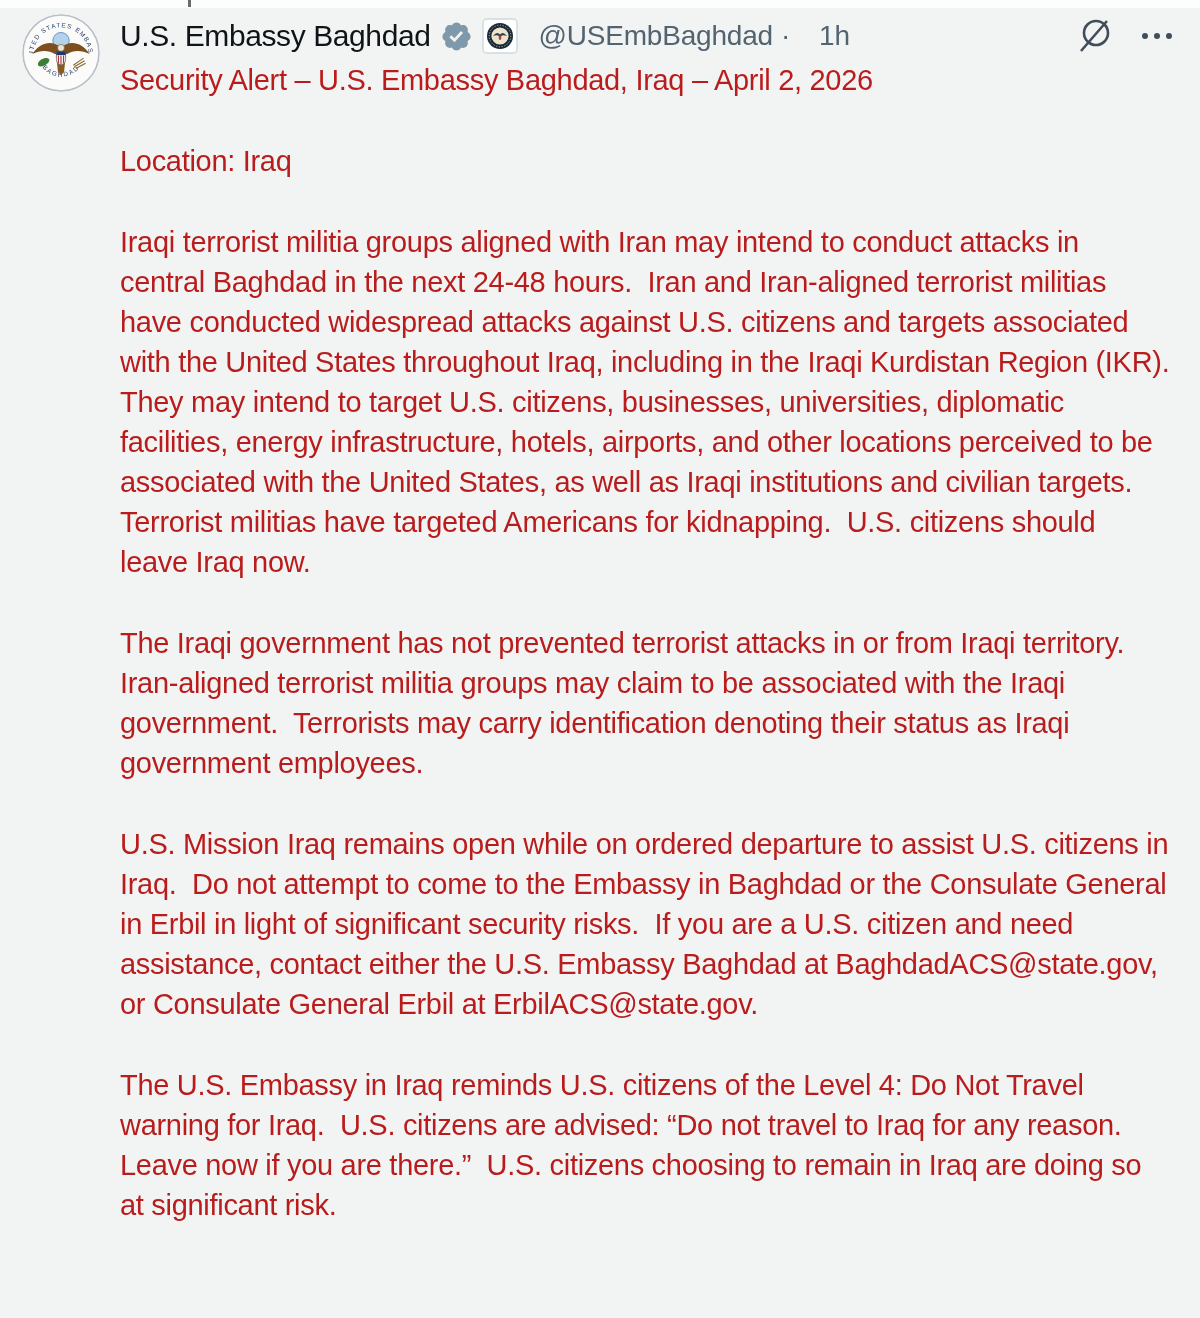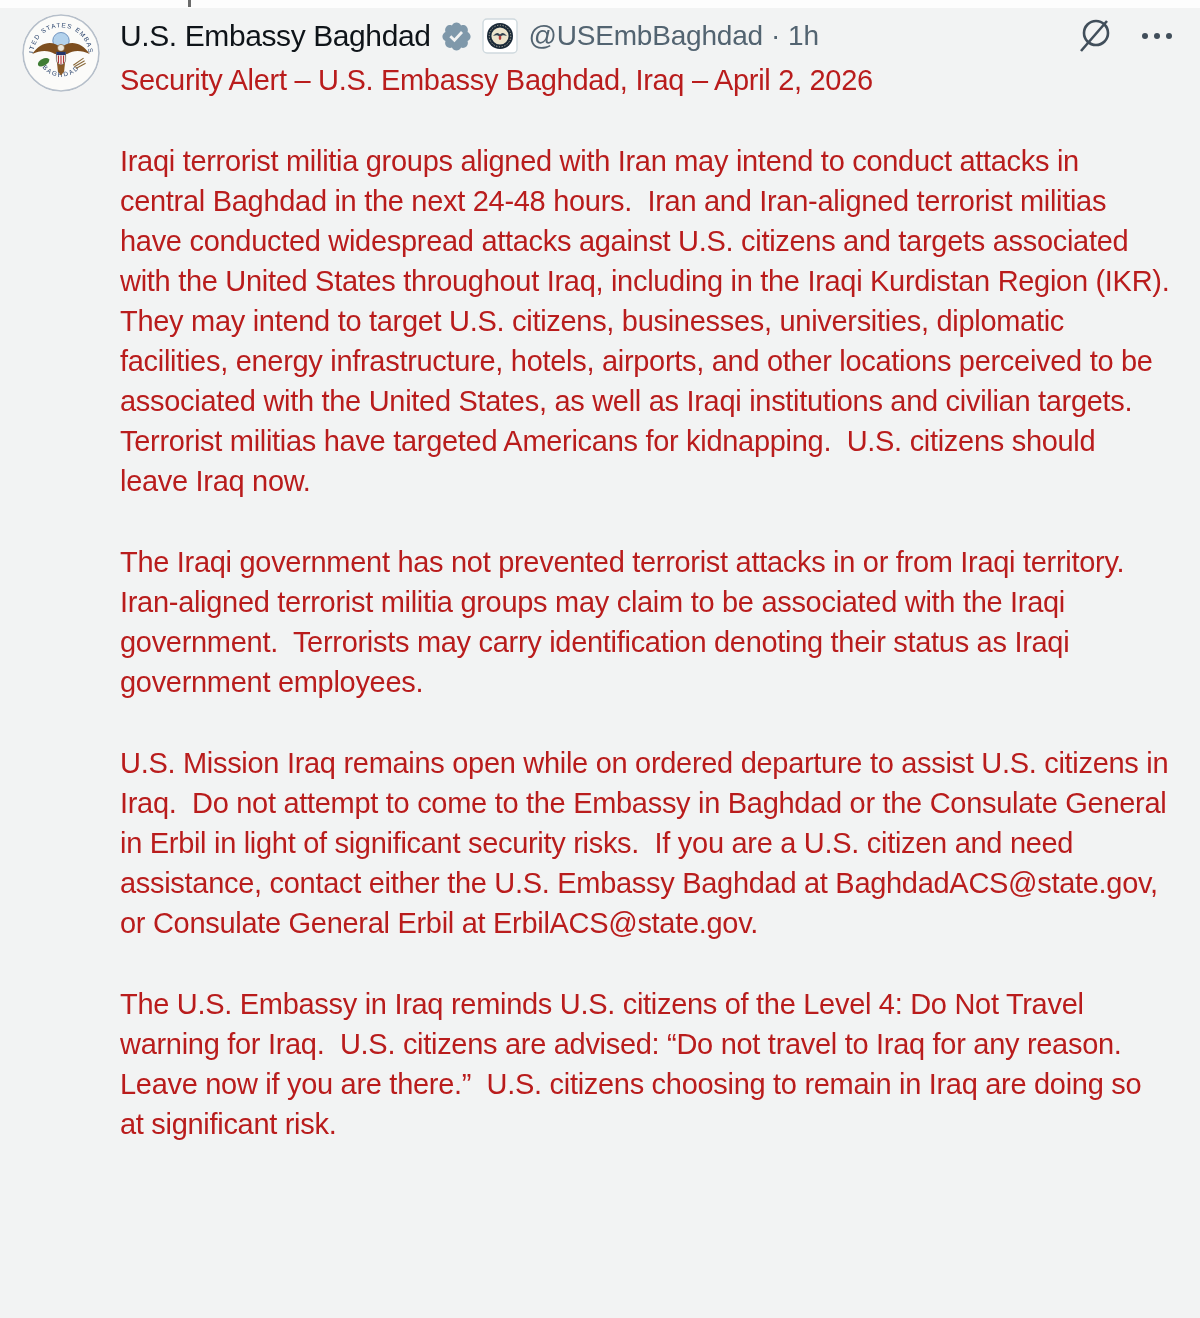--- a/index.html
+++ b/index.html
@@ -33,23 +33,23 @@
   .header-row {
     display: flex; align-items: center; height: 44px;
     white-space: nowrap;
   }
   .author {
     font-weight: 400; font-size: 30px; letter-spacing: -0.4px;
     color: #0f1419; cursor: pointer;
   }
   .badge { display: inline-flex; align-items: center; margin-left: 9px; }
   .handle, .sep-dot, .time {
-    font-size: 28px; color: #536471; letter-spacing: -0.2px;
+    font-size: 28px; color: #536471; letter-spacing: -0.2px; margin-left: 21px;
   }
-  .handle { margin-left: 11px; cursor: pointer; }
+  .handle { cursor: pointer; }
   .sep-dot { margin: 0 8px; }
   .time { cursor: pointer; }
   .header-spacer { flex: 1; }
   .grok-btn { margin-right: 26px; cursor: pointer; display: inline-flex; }
   .more-btn { display: inline-flex; gap: 6px; align-items: center; cursor: pointer; padding-right: 4px; }
   .more-btn .dot { width: 6px; height: 6px; border-radius: 50%; background: #414e5a; }
   .tweet-text { width: 1050px; max-width: 100%; margin-top: 2px; }
   .para {
     font-size: 29px; line-height: 40px; letter-spacing: -0.3px;
     color: #b91c1c; white-space: pre-wrap; margin-bottom: 41px;
@@ -129,20 +129,21 @@
 
       <span class="more-btn">
         <span class="dot"></span>
         <span class="dot"></span>
         <span class="dot"></span>
       </span>
     </div>
 
     <div class="tweet-text">
       <div class="para">Security Alert – U.S. Embassy Baghdad, Iraq – April 2, 2026</div>
+      <div class="para">Location: Iraq</div>
       <div class="para">Iraqi terrorist militia groups aligned with Iran may intend to conduct attacks in central Baghdad in the next 24-48 hours.  Iran and Iran-aligned terrorist militias have conducted widespread attacks against U.S. citizens and targets associated with the United States throughout Iraq, including in the Iraqi Kurdistan Region (IKR).  They may intend to target U.S. citizens, businesses, universities, diplomatic facilities, energy infrastructure, hotels, airports, and other locations perceived to be associated with the United States, as well as Iraqi institutions and civilian targets.  Terrorist militias have targeted Americans for kidnapping.  U.S. citizens should leave Iraq now.</div>
       <div class="para">The Iraqi government has not prevented terrorist attacks in or from Iraqi territory.  Iran-aligned terrorist militia groups may claim to be associated with the Iraqi government.  Terrorists may carry identification denoting their status as Iraqi government employees.</div>
       <div class="para">U.S. Mission Iraq remains open while on ordered departure to assist U.S. citizens in Iraq.  Do not attempt to come to the Embassy in Baghdad or the Consulate General in Erbil in light of significant security risks.  If you are a U.S. citizen and need assistance, contact either the U.S. Embassy Baghdad at BaghdadACS@state.gov, or Consulate General Erbil at ErbilACS@state.gov.</div>
       <div class="para">The U.S. Embassy in Iraq reminds U.S. citizens of the Level 4: Do Not Travel warning for Iraq.  U.S. citizens are advised: “Do not travel to Iraq for any reason. Leave now if you are there.”  U.S. citizens choosing to remain in Iraq are doing so at significant risk.</div>
     </div>
 
   </div>
 </div>
 
 </body></html>

